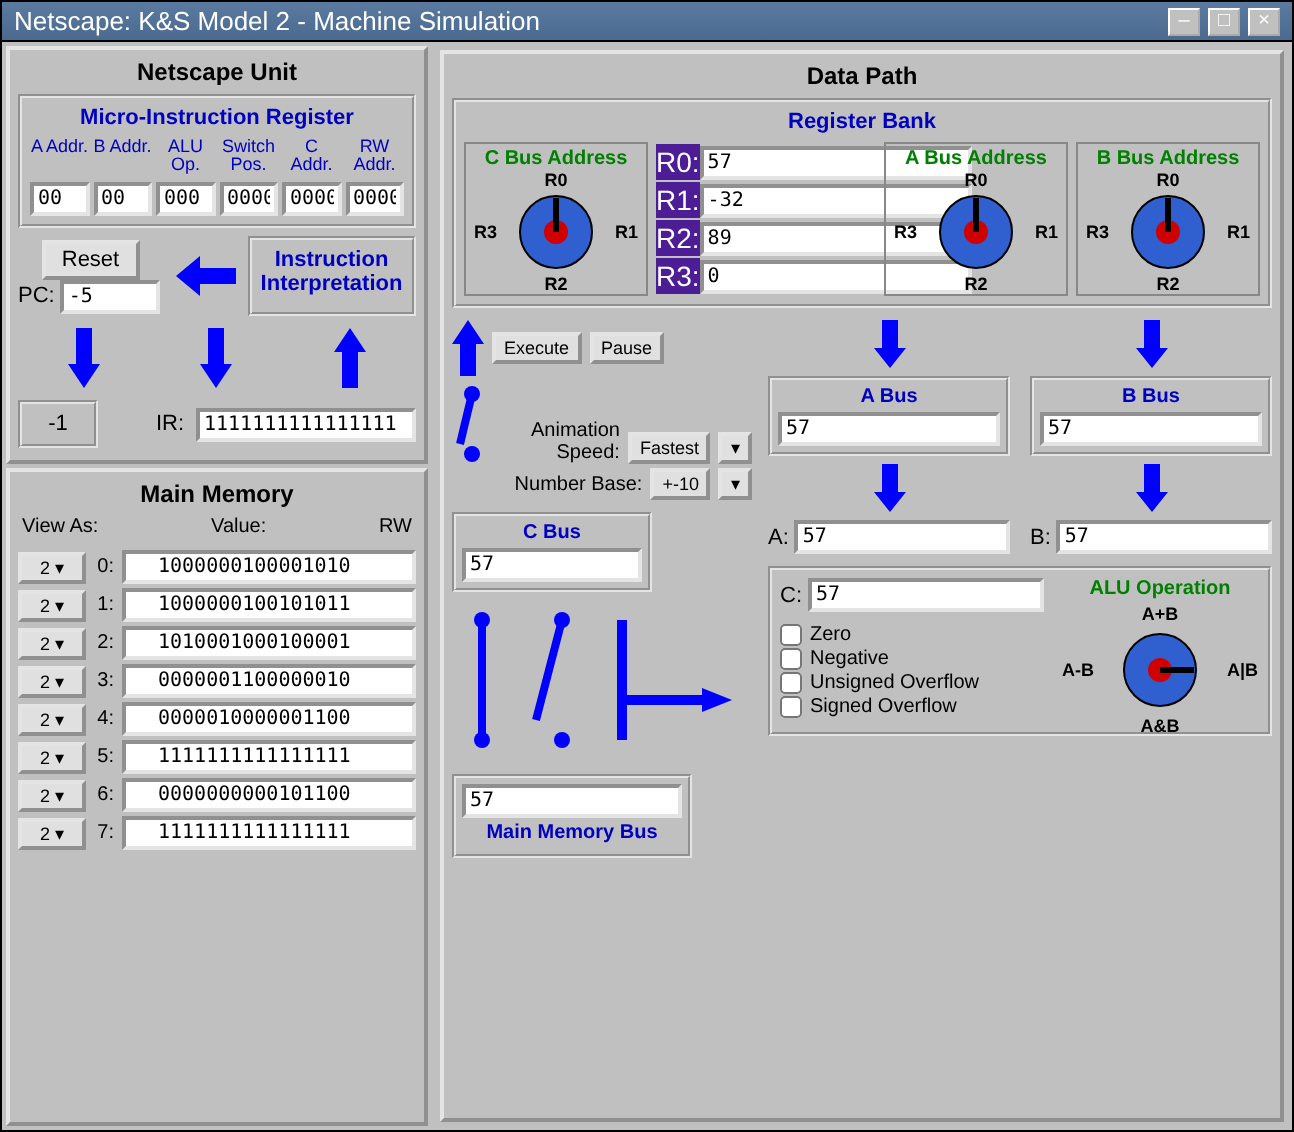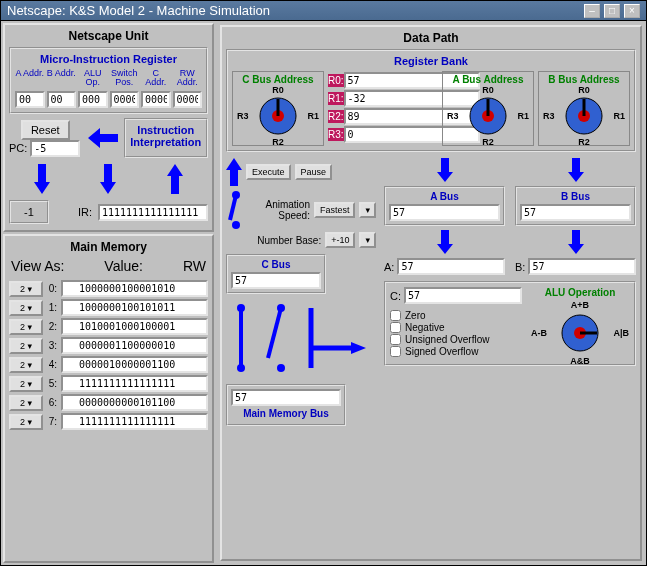--- a/index.html
+++ b/index.html
@@ -24,21 +24,21 @@
 .arrow { fill: #0000ff; }
 .row { display: flex; align-items: center; gap: 3px; }
 .memrow { display: flex; align-items: center; gap: 4px; margin: 2px 0; }
 .memrow .idx { width: 10px; text-align: right; font-size: 10px; }
 .memrow input { flex: 1; padding-left: 16px; }
 .dp-panel { border: 2px outset #e4e4e4; padding: 4px; height: 100%; }
 .regbank { border: 2px groove #e4e4e4; padding: 4px; margin-bottom: 6px; }
 .regbank-inner { display: flex; gap: 4px; }
 .regvals { width: 110px; }
 .regvals .r { display: flex; align-items: center; margin: 1px 0; }
-.regvals .r .lab { background: #be185d; color: #fff; width: 22px; text-align: center; font-size: 10px; padding: 1px 0; }
+.regvals .r .lab { background: #4c1d95; color: #fff; width: 22px; text-align: center; font-size: 14px; padding: 1px 0; }
 .regvals .r input { flex: 1; border: 2px inset #e4e4e4; font-size: 10px; padding: 1px 2px; font-family: monospace; }
 .bus-addr { flex: 1; border: 1px solid #888; padding: 2px; text-align: center; }
 .bus-addr .lbl { color: #008000; font-size: 10px; font-weight: bold; margin-bottom: 4px; }
 .dial { position: relative; width: 54px; height: 54px; margin: 0 auto; }
 .dial svg { width: 54px; height: 54px; }
 .dial .n { position: absolute; font-size: 9px; font-weight: bold; }
 .dial .n0 { top: -4px; left: 50%; transform: translateX(-50%); }
 .dial .n1 { right: -14px; top: 50%; transform: translateY(-50%); }
 .dial .n2 { bottom: -4px; left: 50%; transform: translateX(-50%); }
 .dial .n3 { left: -14px; top: 50%; transform: translateY(-50%); }
@@ -112,21 +112,21 @@
         <div class="fl" style="gap:6px; align-items:center;">
           <div class="fieldset" style="width:40px; text-align:center;"><span>-1</span></div>
           <div style="flex:1;"></div>
           <span>IR:</span>
           <input class="box" style="width: 110px;" value="1111111111111111">
         </div>
       </div>
 
       <div class="panel" style="flex:1; overflow:hidden;">
         <div class="panel-title">Main Memory</div>
-        <div class="fl" style="justify-content:space-between; font-size:14px; padding:0 2px 4px;">
+        <div class="fl" style="justify-content:space-between; font-size:10px; padding:0 2px 4px;">
           <span>View As:</span>
           <span>Value:</span>
           <span>RW</span>
         </div>
         <div id="memrows">
             <div class="memrow">
               <button class="smallbtn" style="width:34px;">2 ▾</button>
               <span class="idx">0:</span>
               <input class="box" value="1000000100001010" style="">
             </div>
@@ -241,21 +241,21 @@
         <div class="fl" style="gap:8px;">
 
           <div style="width:150px;">
             <div class="fl" style="align-items:center; gap:4px; margin-bottom:4px;">
               <svg width="16" height="28">
                   <polygon class="arrow" points="8,0 16,12 12,12 12,28 4,28 4,12 0,12"></polygon>
                 </svg>
               <button class="smallbtn">Execute</button>
               <button class="smallbtn">Pause</button>
             </div>
-            <div class="fl" style="align-items:center; gap:4px; margin:2px 0;">
+            <div class="fl" style="align-items:flex-end; gap:4px; margin:2px 0;">
               <svg width="20" height="40">
                   <circle cx="10" cy="5" r="4" fill="#0000ff"></circle>
                   <line x1="10" y1="5" x2="4" y2="30" stroke="#0000ff" stroke-width="4"></line>
                   <circle cx="10" cy="35" r="4" fill="#0000ff"></circle>
                 </svg>
               <div style="flex:1; font-size:10px; text-align:right;">Animation Speed:</div>
               <button class="smallbtn">Fastest</button>
               <span class="smallbtn">▾</span>
             </div>
             <div class="fl" style="align-items:center; gap:4px; margin:2px 0 6px;">

